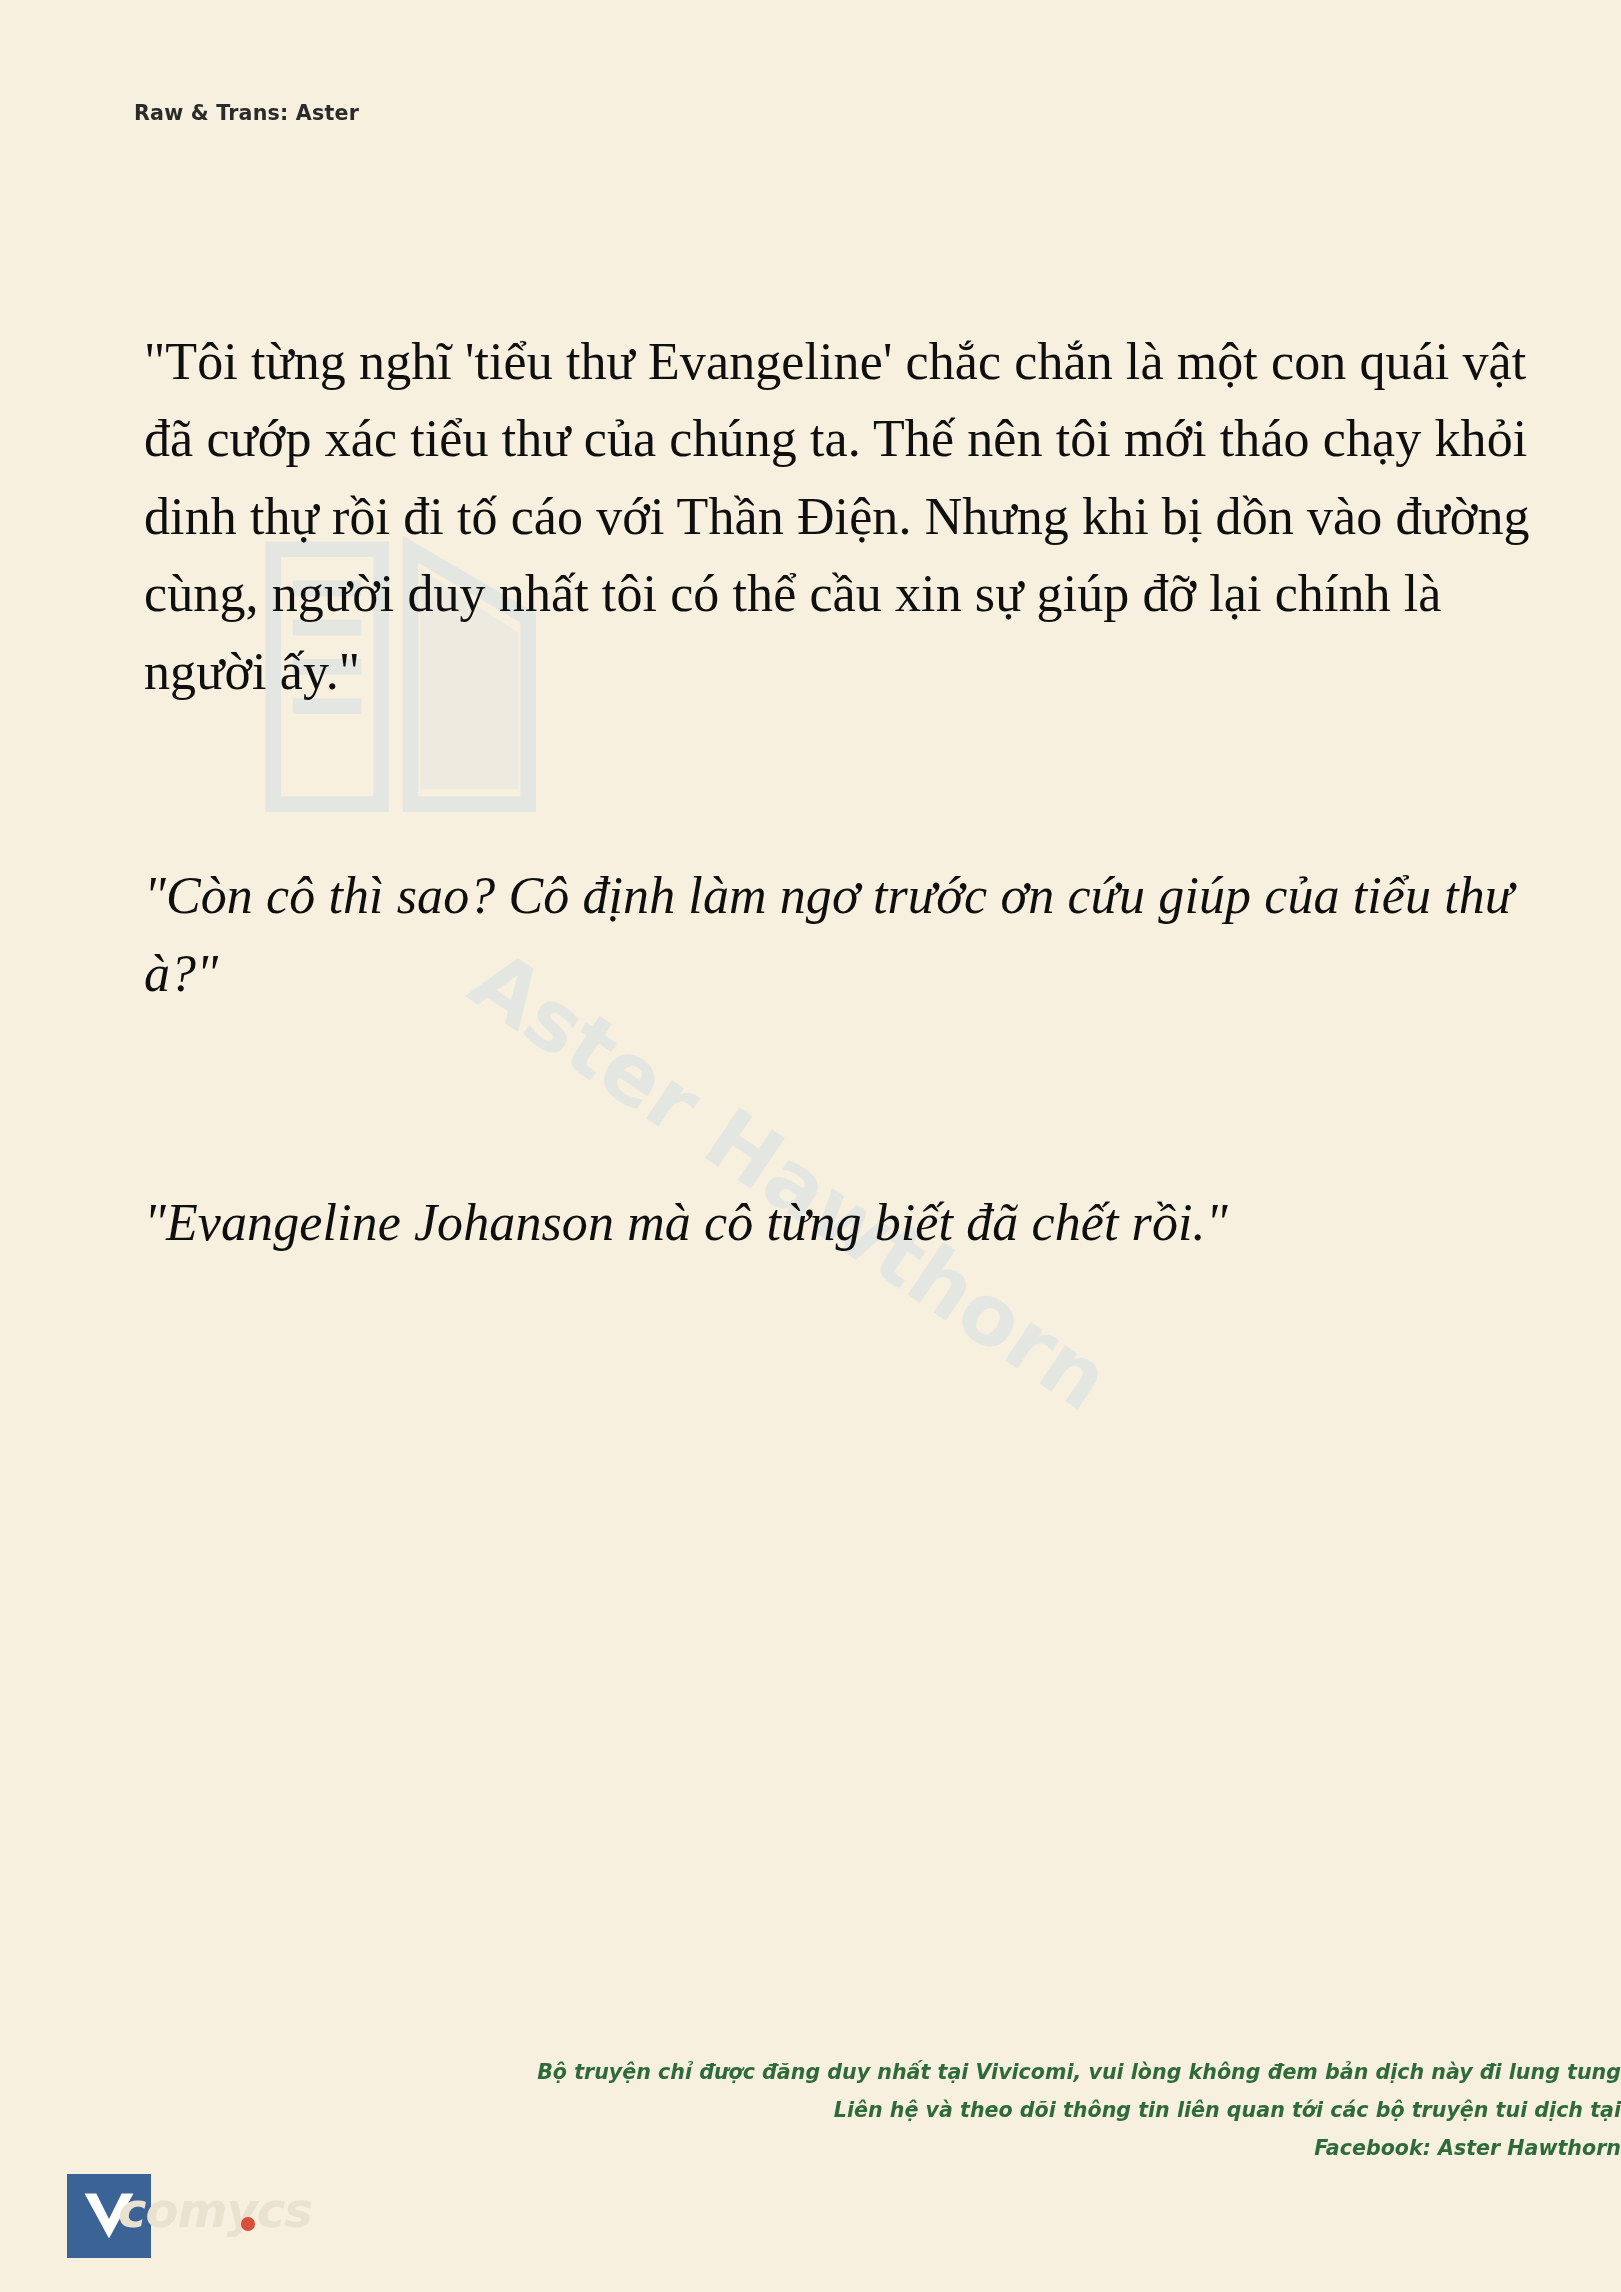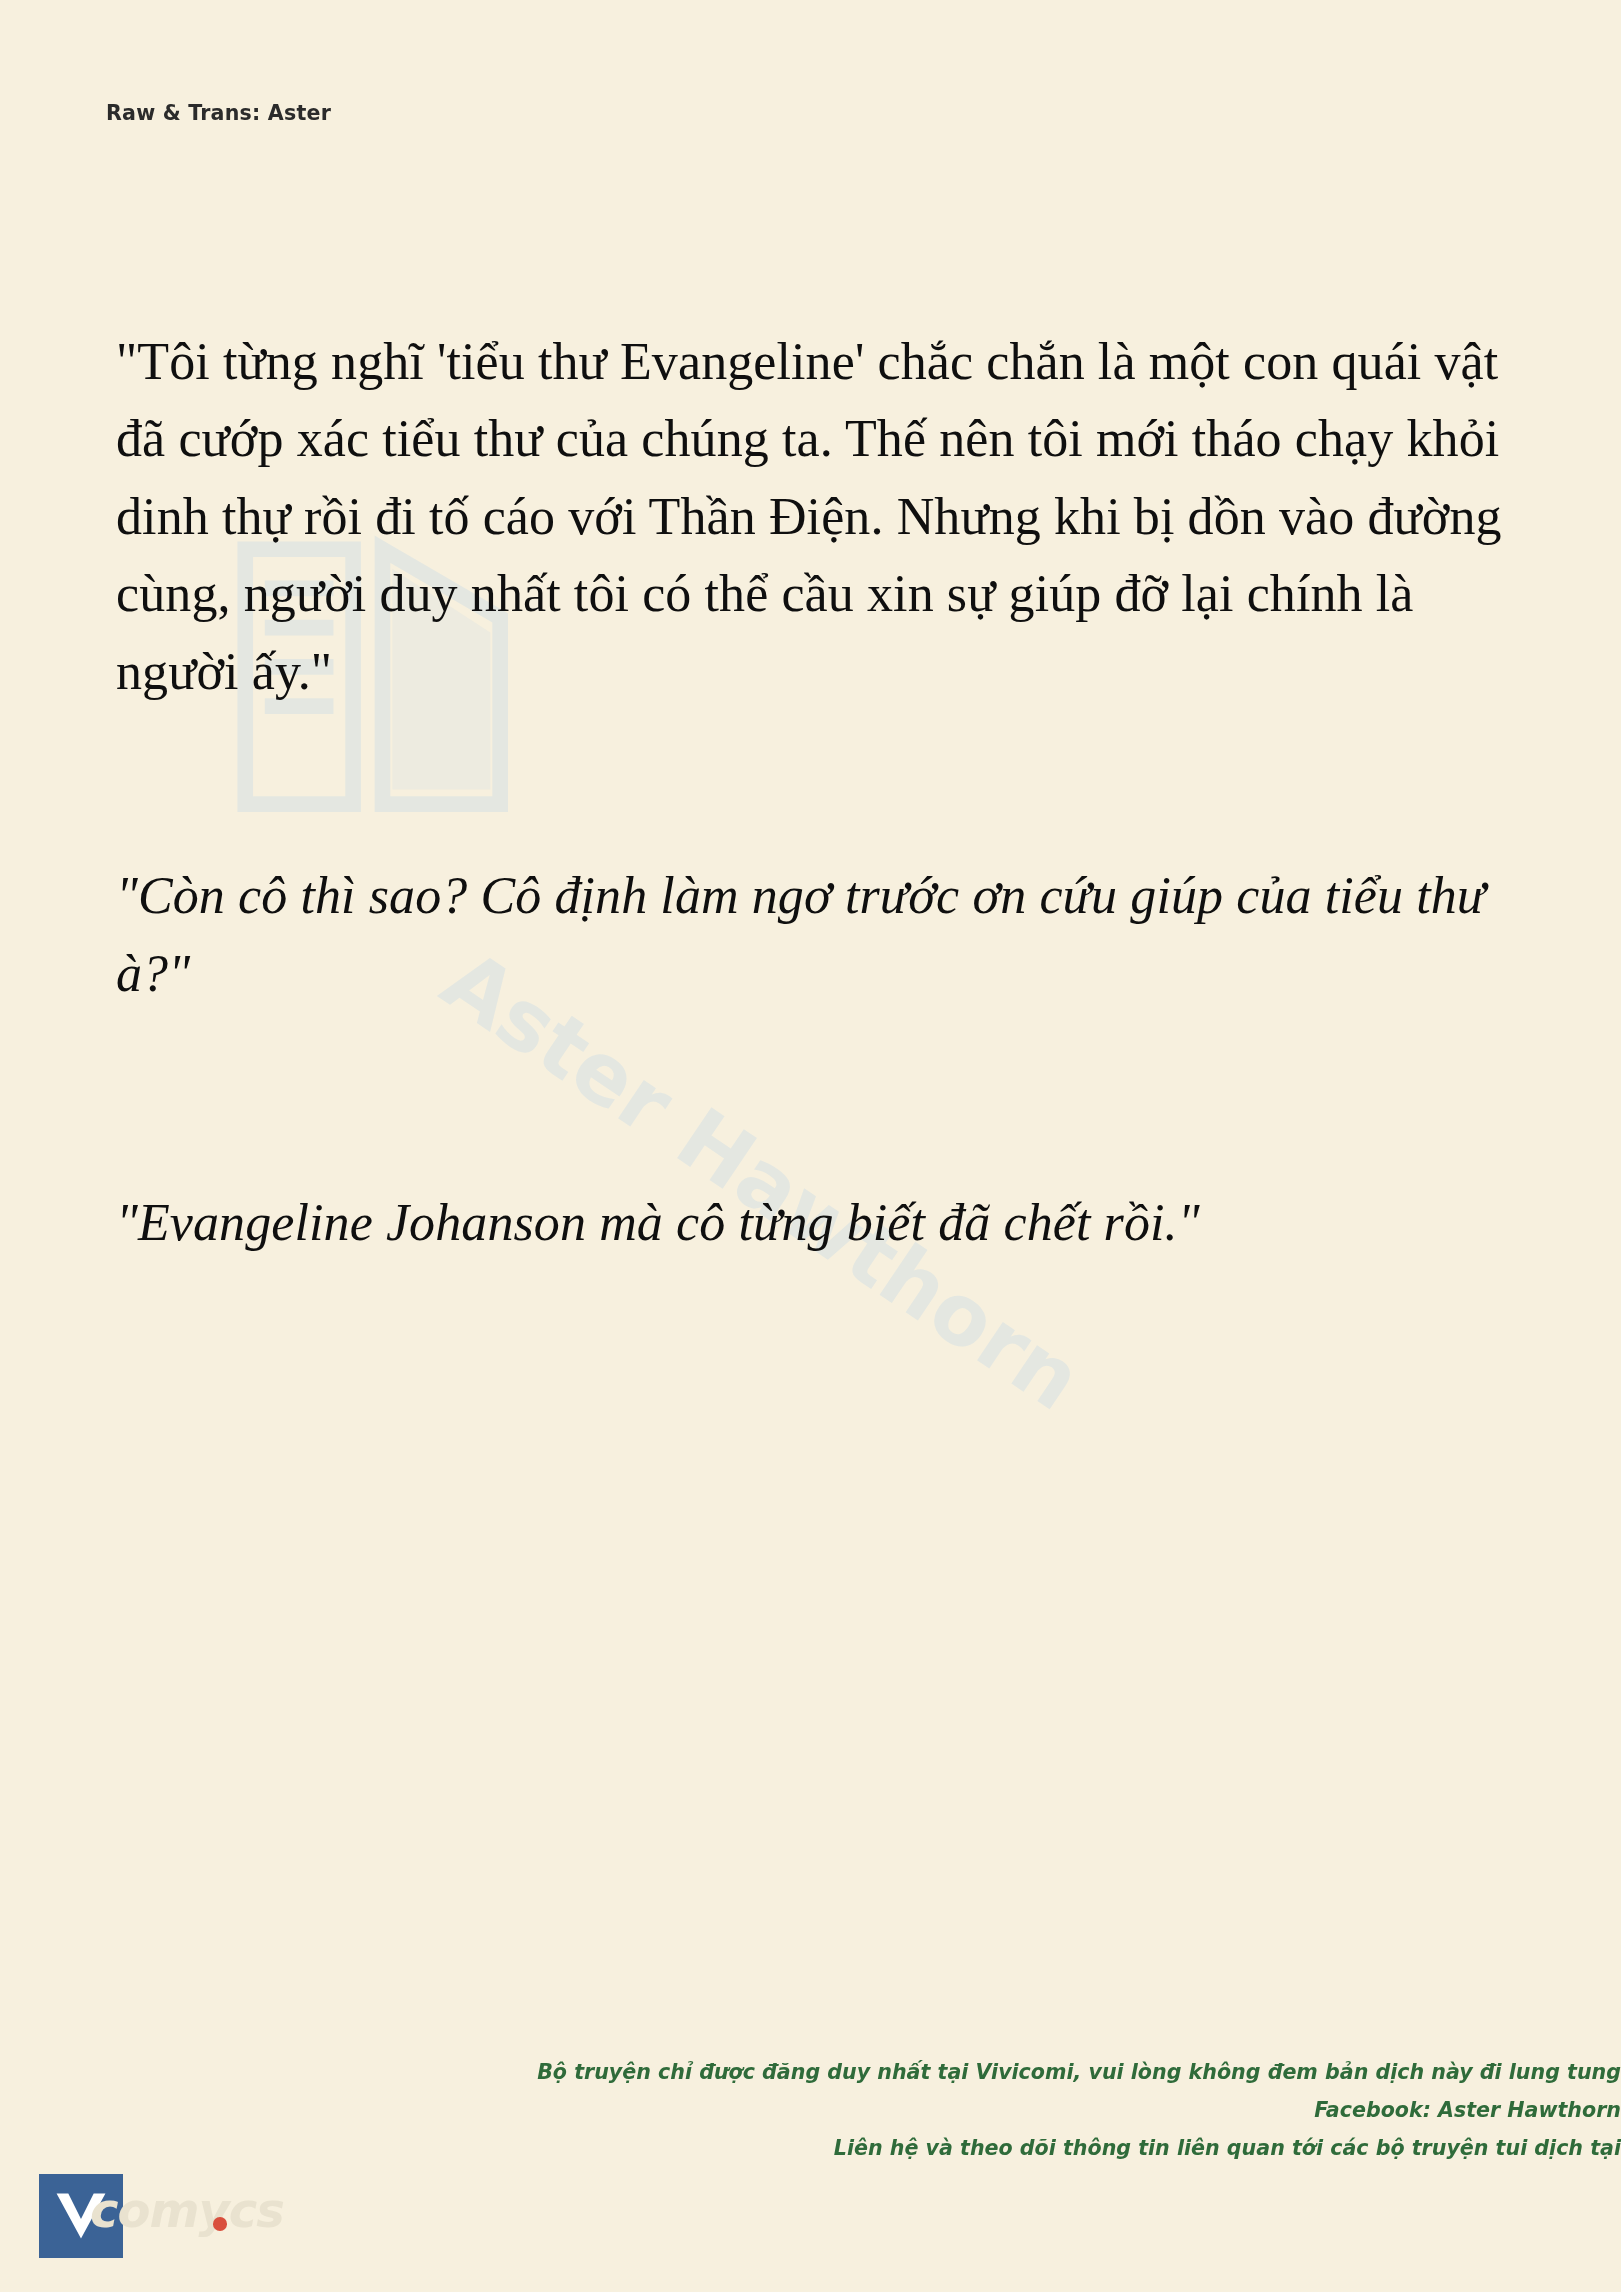--- a/index.html
+++ b/index.html
@@ -11,20 +11,21 @@
     height: 2293px;
     background: #f7f0de;
     font-family: "Liberation Sans", sans-serif;
     position: relative;
     overflow: hidden;
   }
 
   .page {
     position: absolute;
     inset: 0;
+    margin-left: 28px;
   }
 
   
   .credit {
     position: absolute;
     top: 101px;
     left: 106px;
     font-family: "DejaVu Sans", sans-serif;
     font-size: 20.6px;
     font-weight: 700;
@@ -158,22 +159,22 @@
   <div class="body-text">
     <p class="para">"Tôi từng nghĩ 'tiểu thư Evangeline' chắc chắn là một con quái vật đã cướp xác tiểu thư của chúng ta. Thế nên tôi mới tháo chạy khỏi dinh thự rồi đi tố cáo với Thần Điện. Nhưng khi bị dồn vào đường cùng, người duy nhất tôi có thể cầu xin sự giúp đỡ lại chính là người ấy."</p>
     <div class="gap-1"></div>
     <p class="para italic">"Còn cô thì sao? Cô định làm ngơ trước ơn cứu giúp của tiểu thư à?"</p>
     <div class="gap-2"></div>
     <p class="para italic">"Evangeline Johanson mà cô từng biết đã chết rồi."</p>
   </div>
 
   <div class="footer-note">
     <div>Bộ truyện chỉ được đăng duy nhất tại Vivicomi, vui lòng không đem bản dịch này đi lung tung</div>
+    <div>Liên hệ và theo dõi thông tin liên quan tới các bộ truyện tui dịch tại</div>
     <div>Facebook: Aster Hawthorn</div>
-    <div>Liên hệ và theo dõi thông tin liên quan tới các bộ truyện tui dịch tại</div>
   </div>
 
   <div class="brand">
     <svg class="brand-v" viewBox="0 0 86 86">
       <rect x="0" y="0" width="86" height="86" fill="#1a4a8a" opacity="0.85"></rect>
       <path d="M18 20 L43 66 L68 20 L56 20 L43 46 L30 20 Z" fill="#ffffff"></path>
     </svg>
     <div class="brand-text">comycs</div>
     <div class="brand-dot"></div>
   </div>

